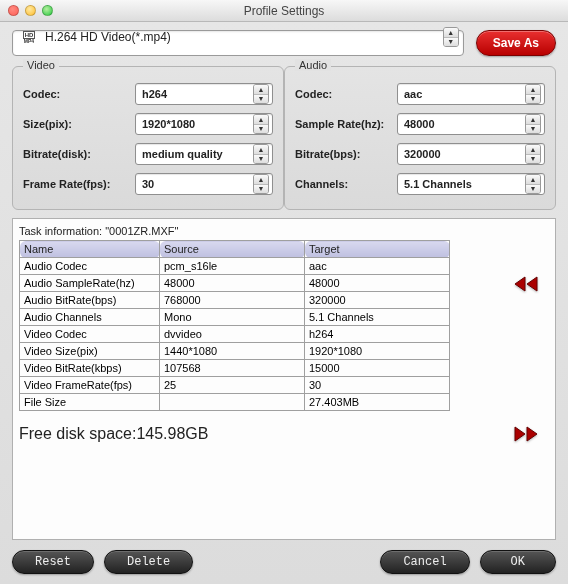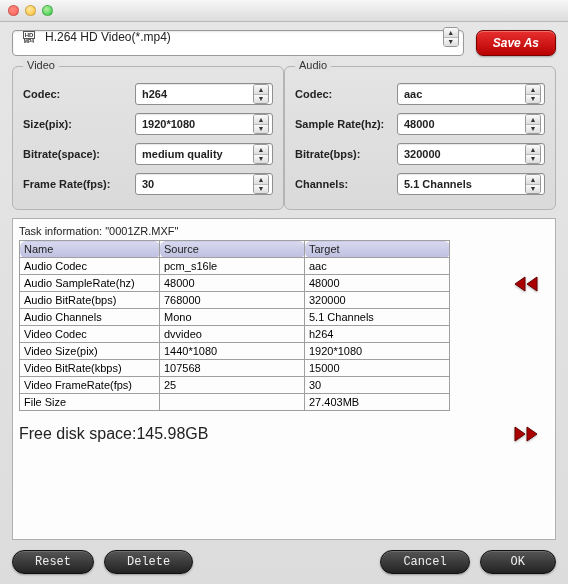--- a/index.html
+++ b/index.html
@@ -71,24 +71,23 @@
   }
   .stepper div {
     flex: 1; background: linear-gradient(#fafafa,#ddd);
     display: flex; align-items: center; justify-content: center;
     font-size: 7px; color: #333; line-height: 1;
   }
   .stepper div:first-child { border-bottom: 1px solid #bbb; }
   .btn-red {
     height: 26px; padding: 0 16px;
     background: linear-gradient(#e93030, #b80000);
-    border: 1px solid #7a0000; border-radius: 7px;
+    border: 1px solid #7a0000; border-radius: 13px;
     color: #fff; font-size: 12px; font-weight: bold;
     box-shadow: inset 0 1px 0 rgba(255,255,255,0.3), 0 1px 2px rgba(0,0,0,0.3);
-    font-style: italic;
   }
   .panels-row { display: flex; margin-bottom: 8px; }
   .panel {
     flex: 1;
     border: 1px solid #b4b4b4;
     border-radius: 6px;
     background: linear-gradient(#e4e4e4,#dadada);
     padding: 6px 10px 10px 10px;
     position: relative;
   }
@@ -158,20 +157,21 @@
 </style>
 </head>
 <body>
 
 <div class="titlebar">
   <div class="traffic-lights">
     <div class="tl-dot tl-close"></div>
     <div class="tl-dot tl-min"></div>
     <div class="tl-dot tl-max"></div>
   </div>
+  <div class="title">Profile Settings</div>
 </div>
 
 <div class="content">
 
   <div class="top-row">
     <div class="profile-select">
       <div class="profile-icon">
         <span class="hd">HD</span>
         <span class="mp4">MP4</span>
       </div>
@@ -202,21 +202,21 @@
           <div class="row-label">Size(pix):</div>
           <div class="combo">
             <div class="combo-text">1920*1080</div>
             <div class="stepper">
                 <div>▲</div>
                 <div>▼</div>
               </div>
           </div>
         </div>
         <div class="row">
-          <div class="row-label">Bitrate(space):</div>
+          <div class="row-label">Bitrate(disk):</div>
           <div class="combo">
             <div class="combo-text">medium quality</div>
             <div class="stepper">
                 <div>▲</div>
                 <div>▼</div>
               </div>
           </div>
         </div>
         <div class="row">
           <div class="row-label">Frame Rate(fps):</div>

